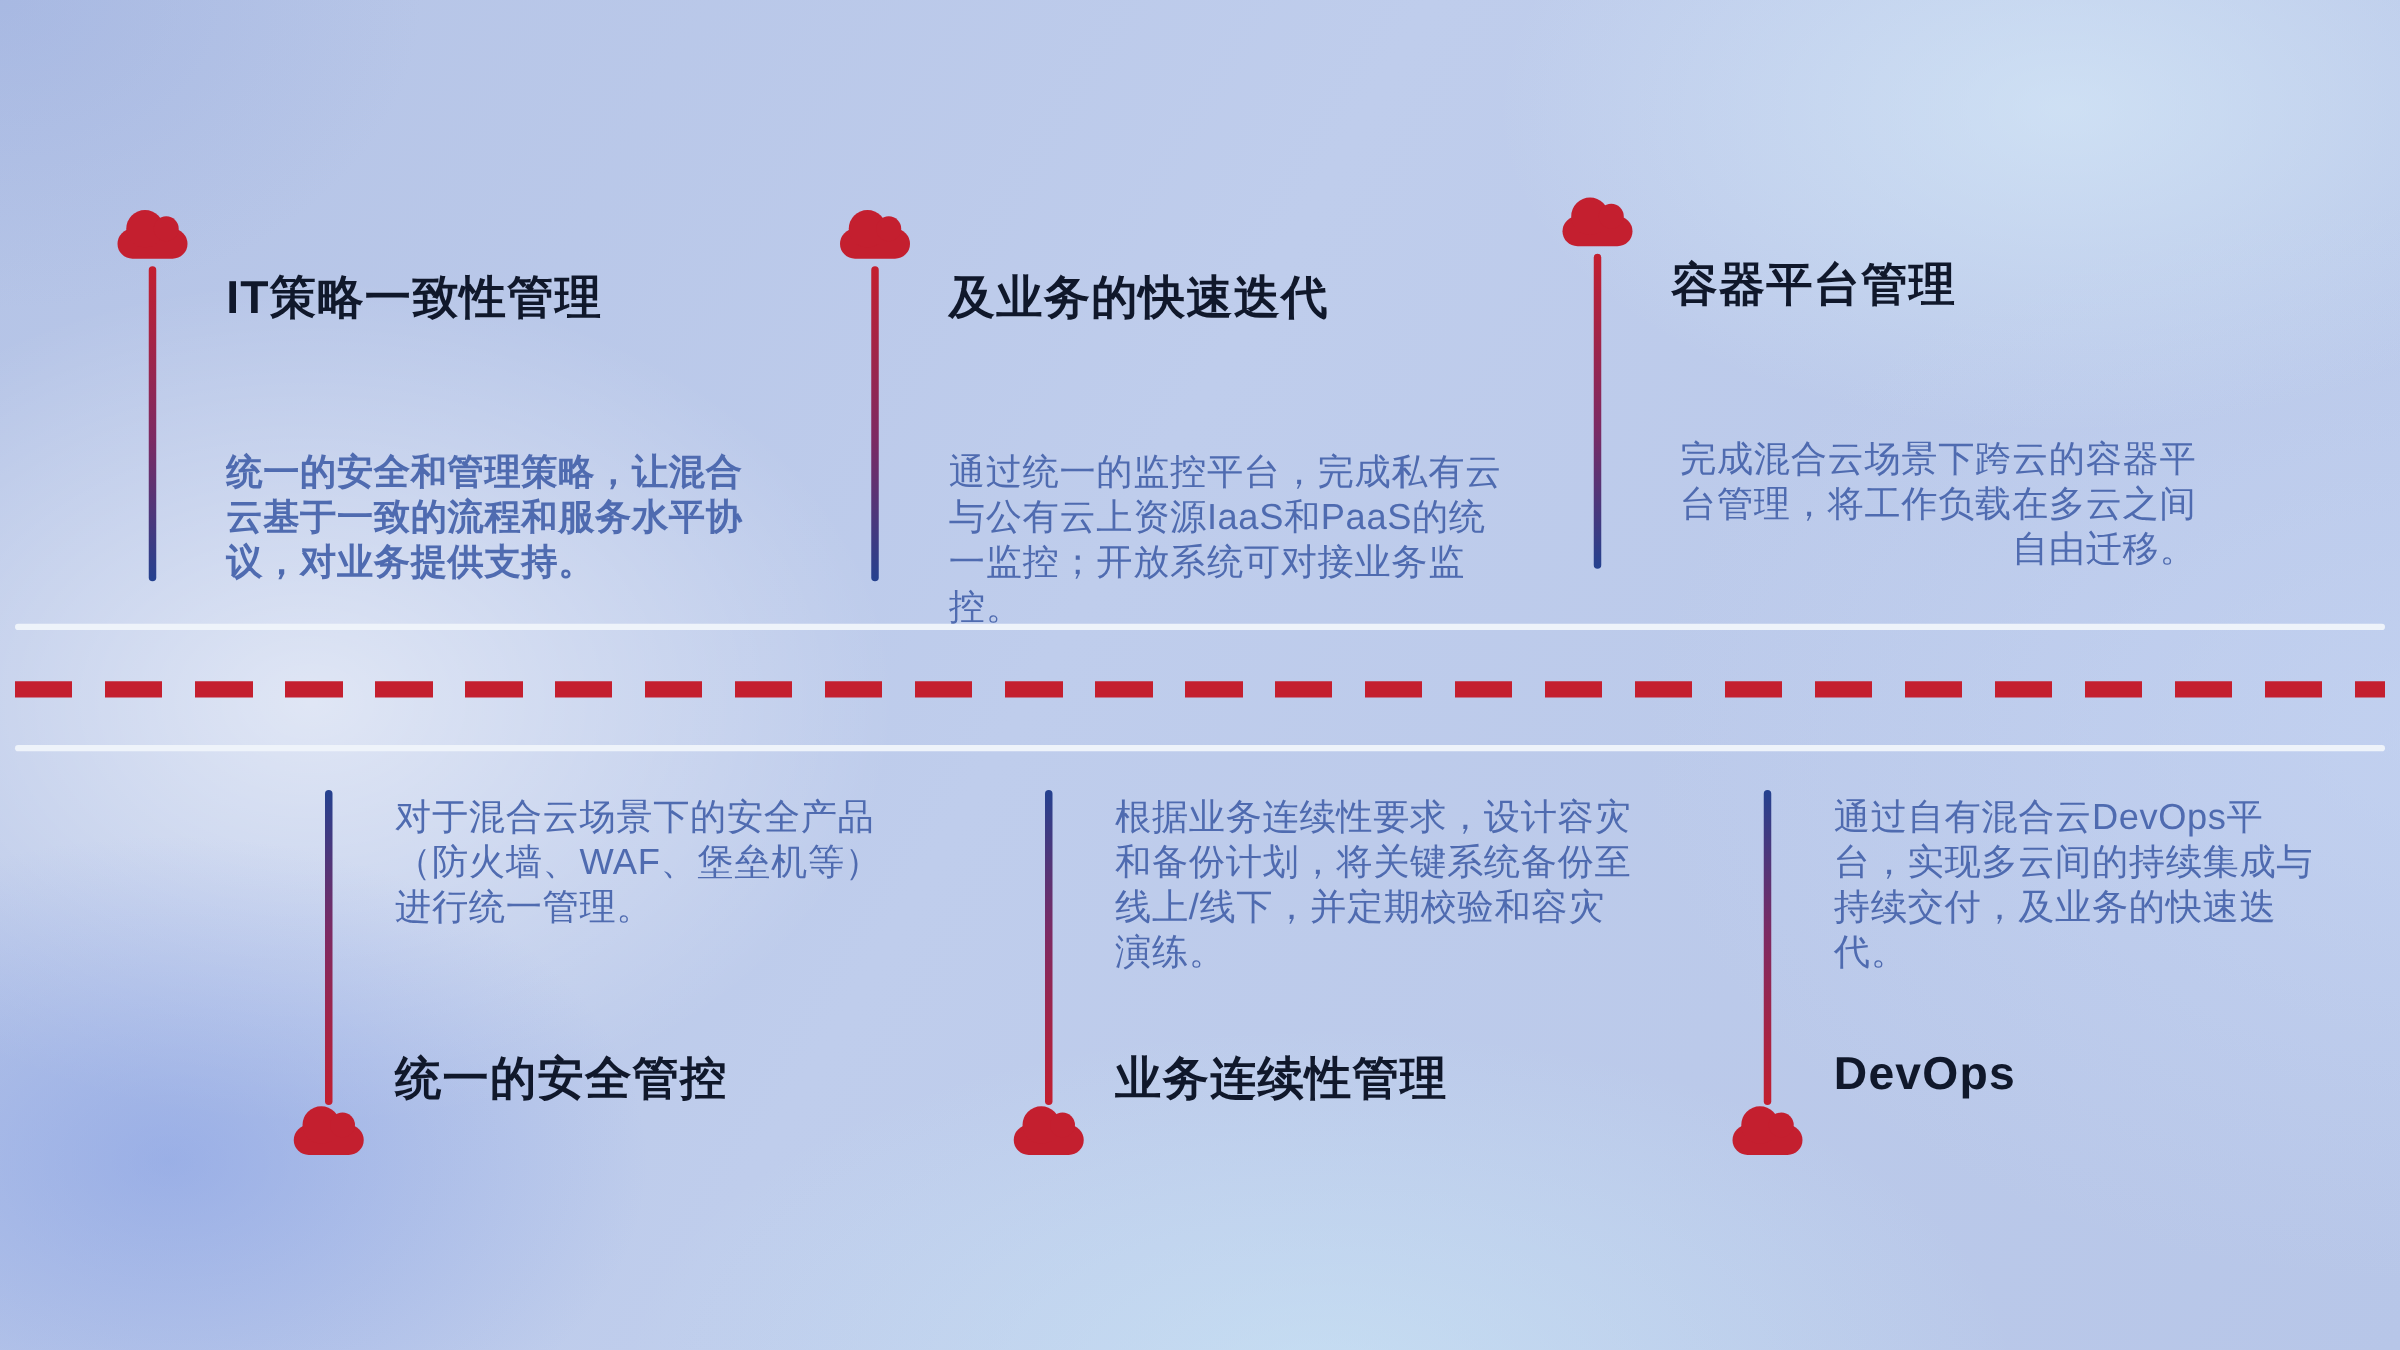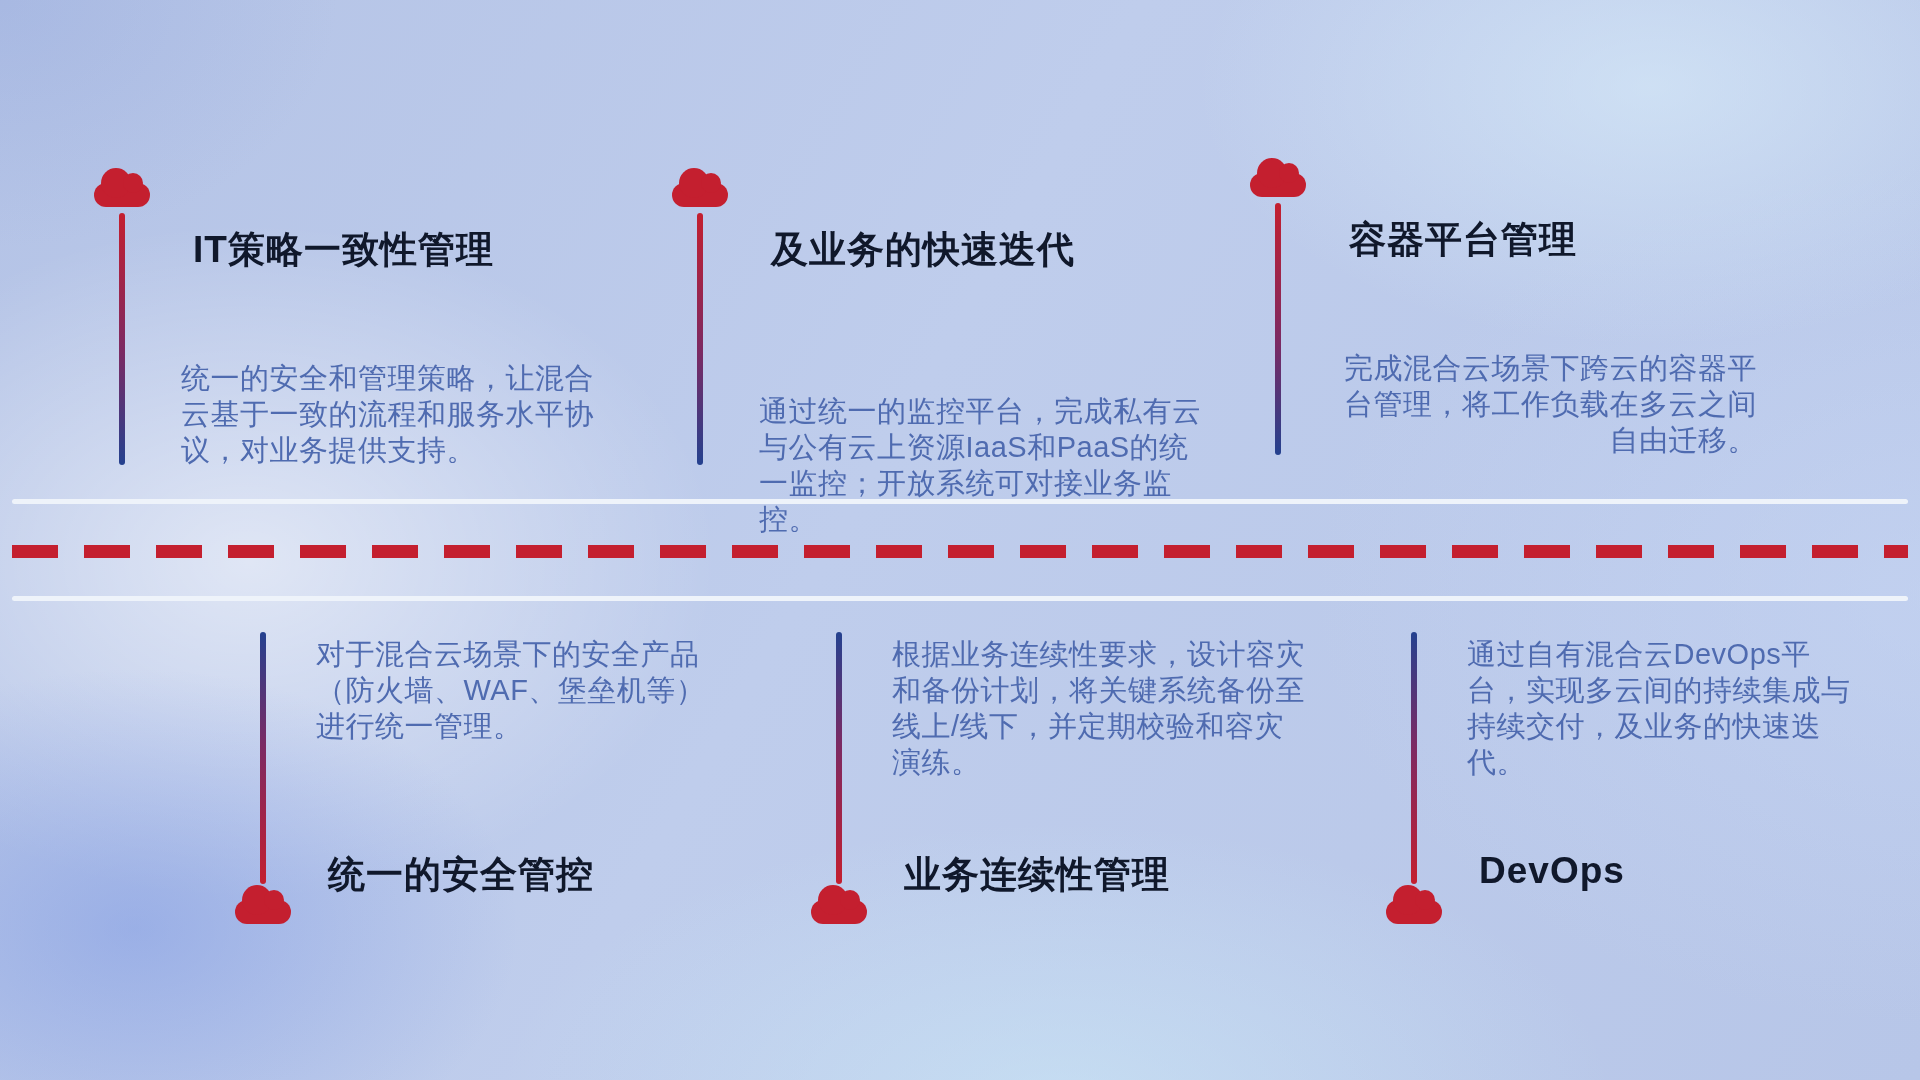--- a/index.html
+++ b/index.html
@@ -70,21 +70,21 @@
   }
 
   
   .item {
     position: absolute;
     width: 560px;
     height: 330px;
   }
   .item h2 {
     position: absolute;
-    margin: 12px;
+    margin: 0;
     font-size: 37px;
     font-weight: 700;
     color: #10182b;
     letter-spacing: 1px;
     white-space: nowrap;
   }
   .item p {
     position: absolute;
     margin: 0;
     font-size: 29px;
@@ -104,22 +104,22 @@
   .bottom-item h2     { left: 81px; top: 206px; }
 
   
   #t1 { left: 94px;   top: 168px; }
   #t2 { left: 672px;  top: 168px; }
   #t3 { left: 1250px; top: 158px; text-align: right; }
   #b1 { left: 235px;  top: 632px; }
   #b2 { left: 811px;  top: 632px; }
   #b3 { left: 1386px; top: 632px; }
 
-  #t1 p { width: 420px; }
-  #t2 p { width: 455px; margin-top: 33px; }
+  #t1 p { width: 420px; font-weight: bold; }
+  #t2 p { width: 455px; }
   #t3 p { width: 420px; }
   #b1 p { width: 400px; }
   #b2 p { width: 420px; }
   #b3 p { width: 400px; }
 
   
   .timeline-solid {
     position: absolute;
     left: 12px;
     right: 12px;

